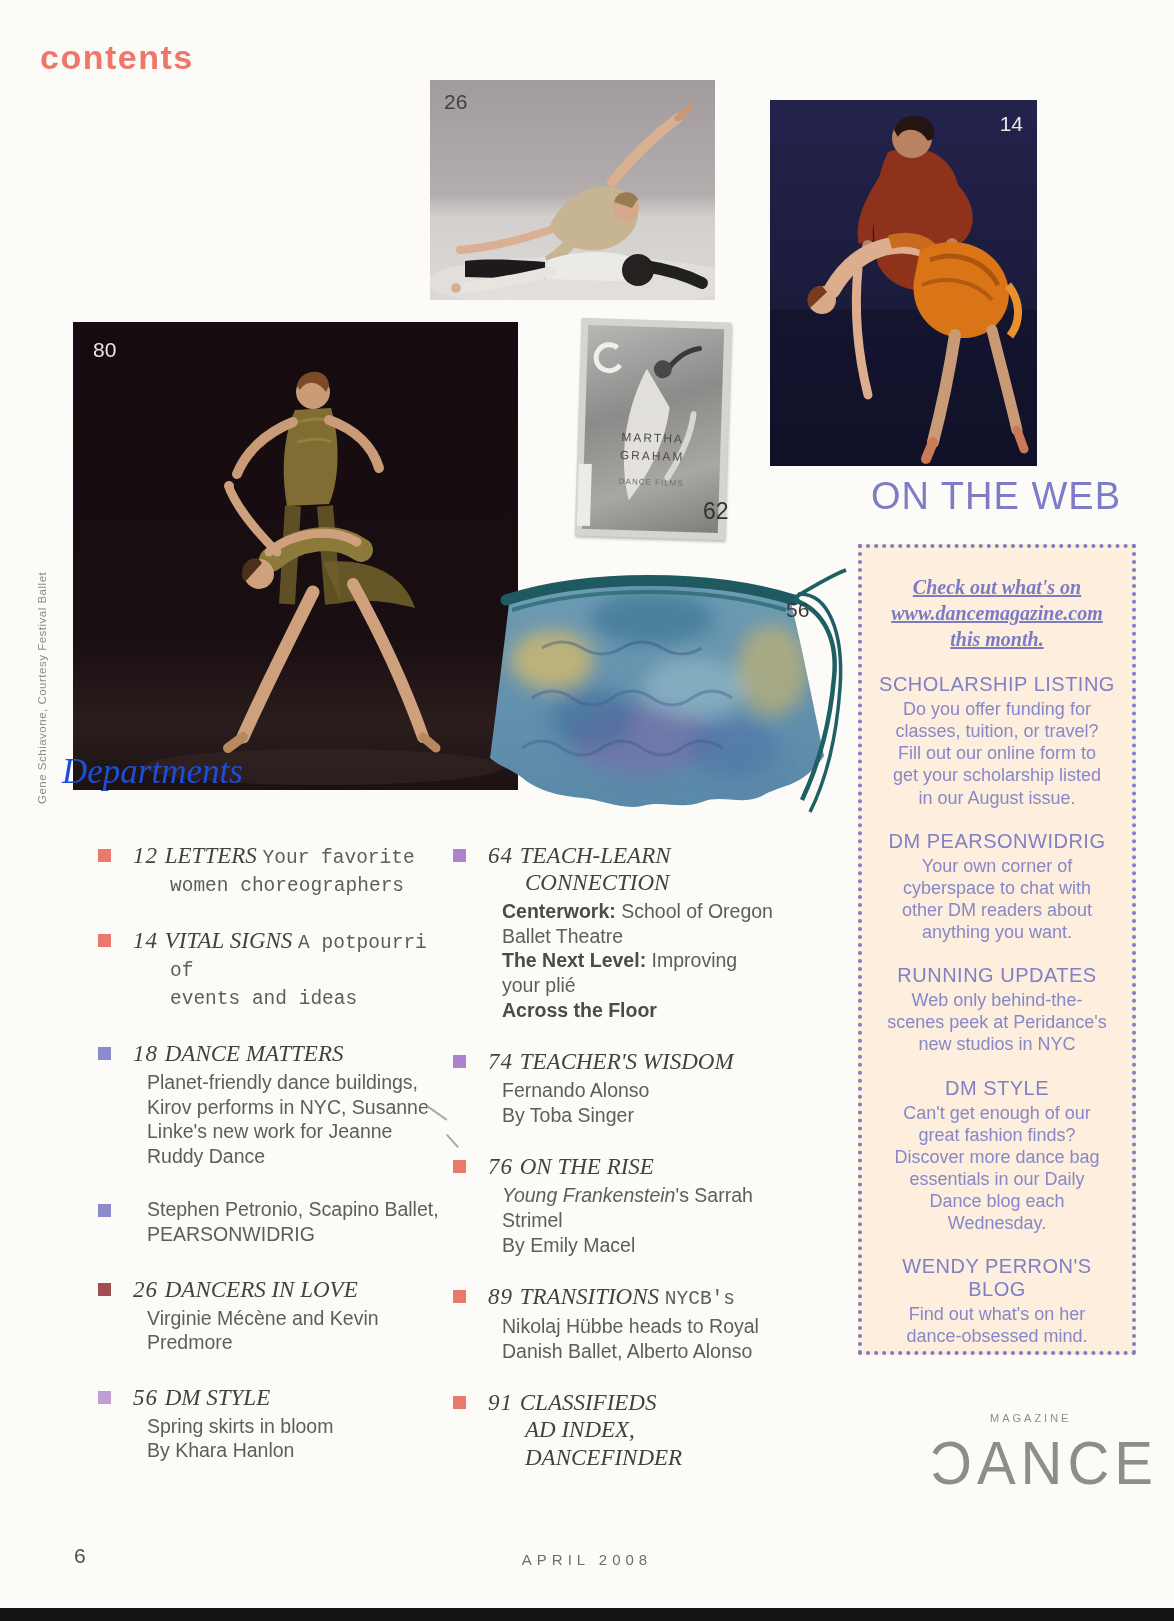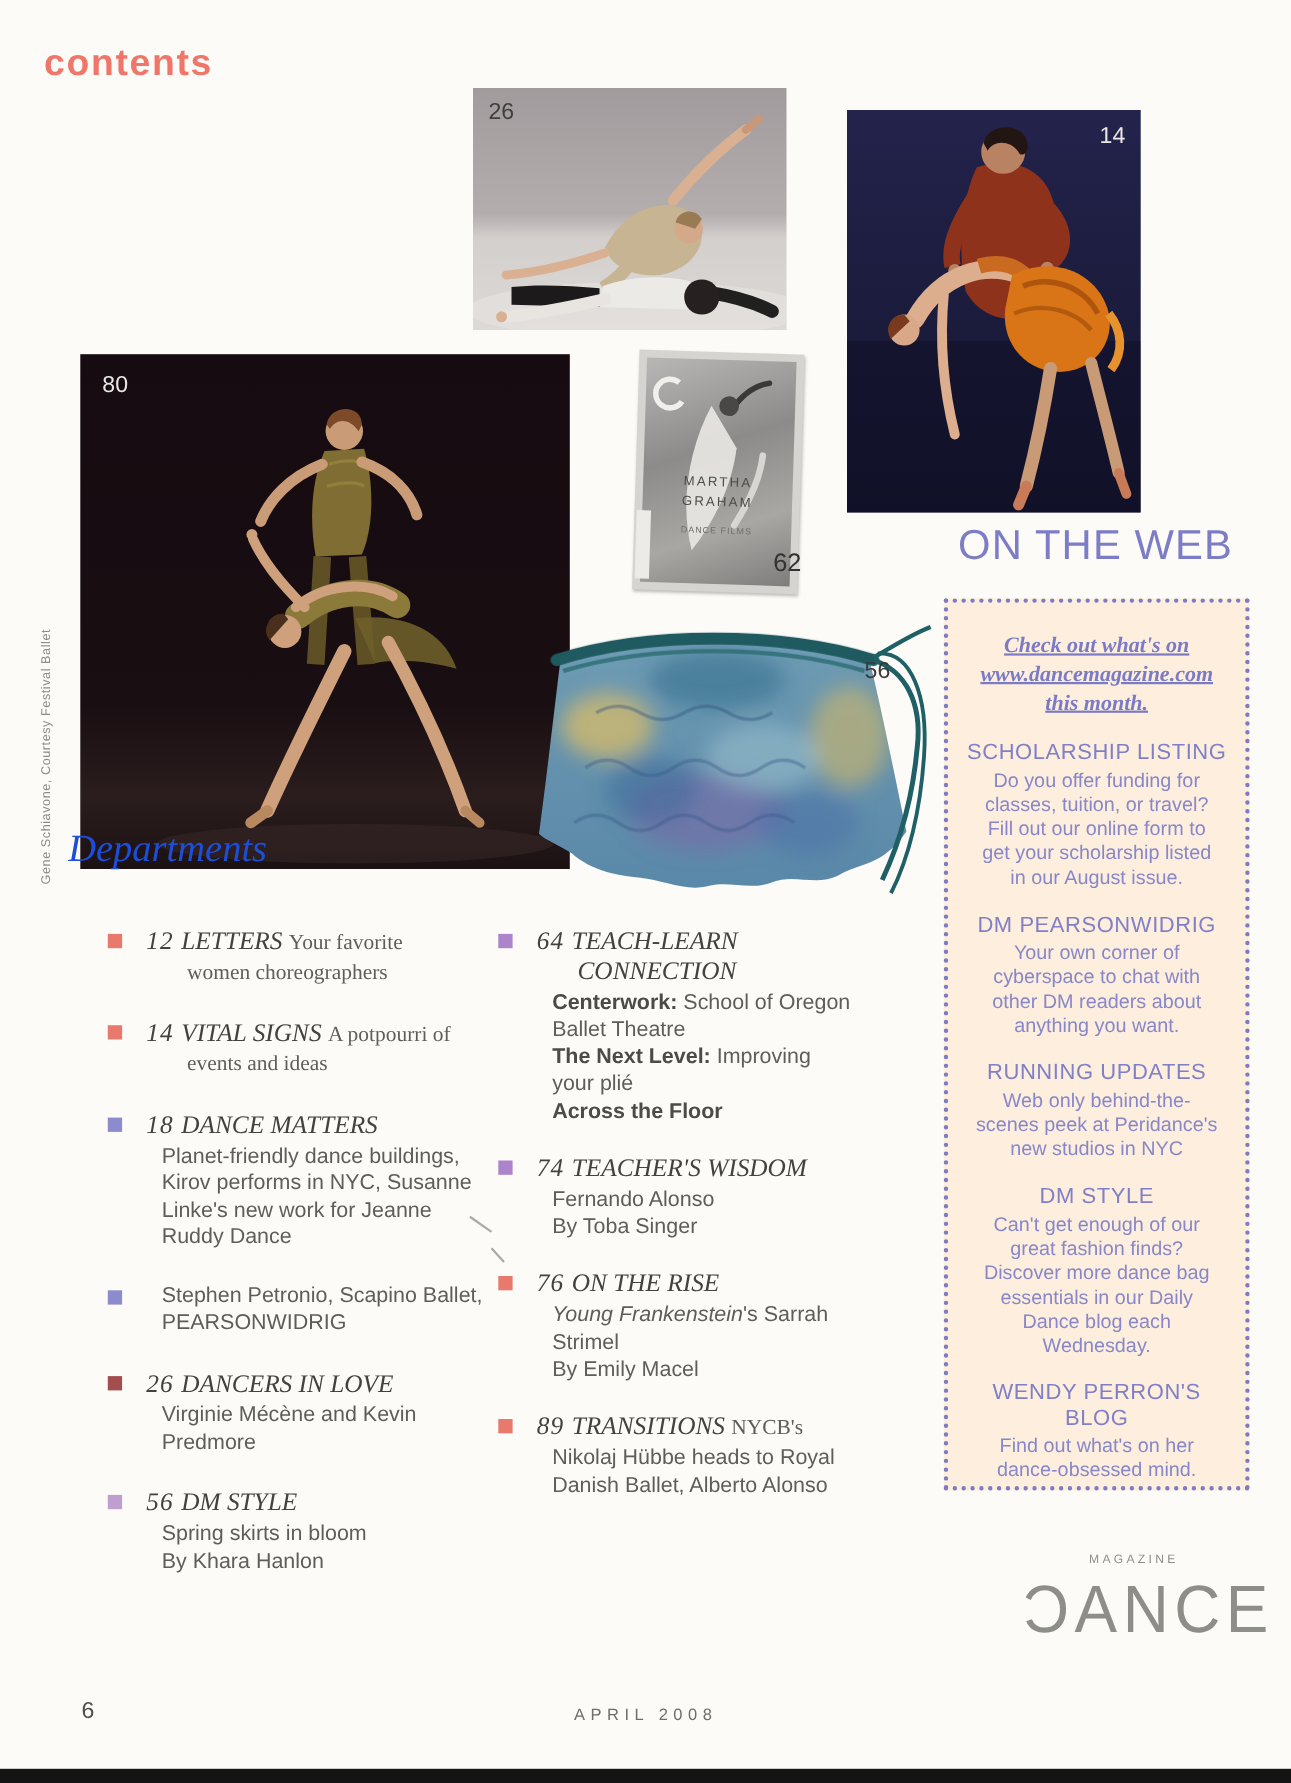--- a/index.html
+++ b/index.html
@@ -47,21 +47,21 @@
   
   .toc-col{position:absolute;width:345px;}
   #toc-left{left:95px;top:842px;}
   #toc-right{left:450px;top:842px;}
   .toc-item{position:relative;padding-left:38px;margin-bottom:29px;}
   #toc-right .toc-item{margin-bottom:26px;}
   .toc-bullet{position:absolute;left:3px;top:7px;width:13px;height:13px;}
   .toc-head{font-family:"Liberation Serif",serif;font-style:italic;font-size:23px;
      color:#42423f;line-height:1.18;white-space:pre-line;padding-left:37px;text-indent:-37px;}
   .toc-num{letter-spacing:1px;}
-  .toc-head .seg-n{font-family:Liberation Serif, serif;font-style:normal;
+  .toc-head .seg-n{font-family:Liberation Mono, monospace;font-style:normal;
      font-size:19.5px;color:#5d5d5a;}
   .toc-desc{font-size:19.5px;color:#5d5d5a;line-height:1.26;white-space:pre-line;
      margin-top:3px;padding-left:14px;}
   .toc-desc .seg-b{font-weight:700;color:#4b4b48;}
   .toc-desc .seg-i{font-style:italic;}
 
   
   .web-title{position:absolute;left:846px;top:475px;width:300px;text-align:center;
      font-size:38px;color:#7d7dc7;letter-spacing:1px;z-index:2;}
   .web-box{position:absolute;left:858px;top:544px;width:238px;height:769px;
@@ -309,20 +309,28 @@
         </div>
       </div>
       <div class="toc-item">
         <span class="toc-bullet" style="background: rgb(233, 121, 108);"></span>
         <div class="toc-body">
           <div class="toc-head"><span class="toc-num">89 </span><span class="toc-title">TRANSITIONS</span> <span class="seg-n">NYCB's</span></div>
           <div class="toc-desc"><span class="seg-n">Nikolaj Hübbe heads to Royal
 Danish Ballet, Alberto Alonso</span></div>
         </div>
       </div>
+      <div class="toc-item">
+        <span class="toc-bullet" style="background: rgb(233, 121, 108);"></span>
+        <div class="toc-body">
+          <div class="toc-head"><span class="toc-num">91 </span><span class="toc-title">CLASSIFIEDS
+AD INDEX,
+DANCEFINDER</span></div>
+        </div>
+      </div>
     </div>
 
   <div class="pencil-mark" id="mark-1"></div>
   <div class="pencil-mark" id="mark-2"></div>
 
   <div class="web-title">ON THE WEB</div>
   <div class="web-box">
     <div class="web-intro">Check out what's on
 www.dancemagazine.com
 this month.</div>

